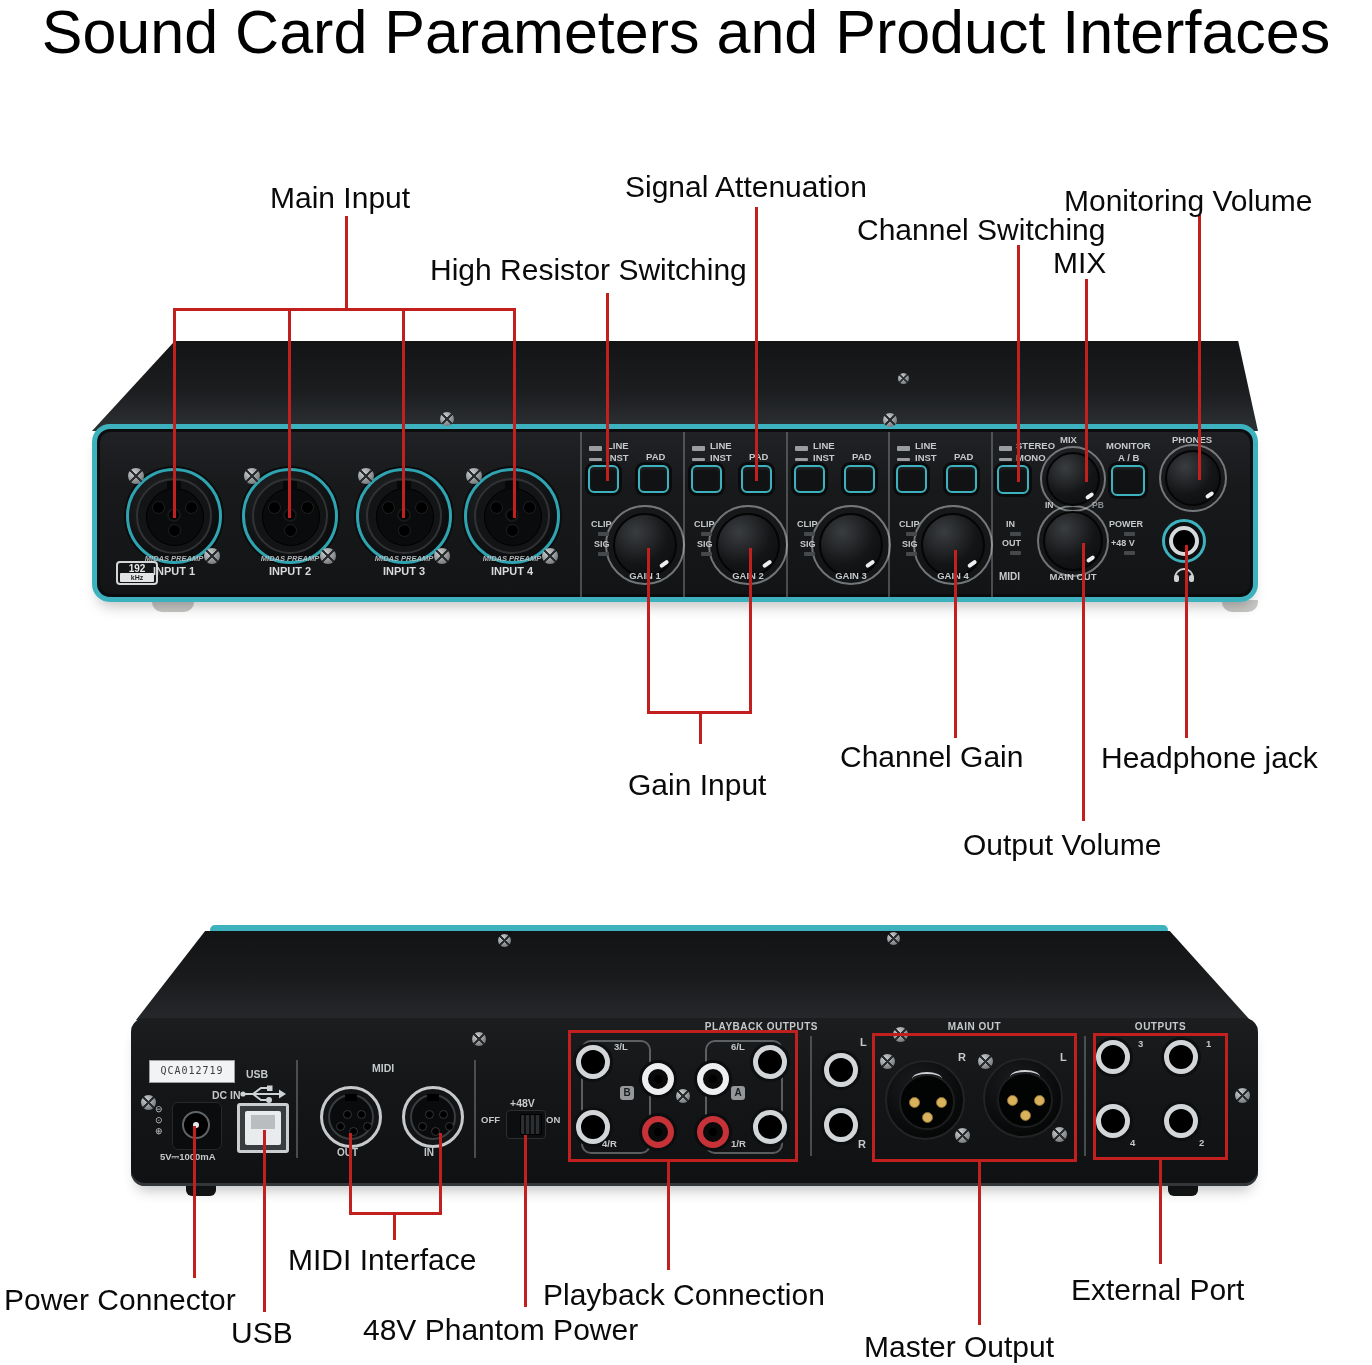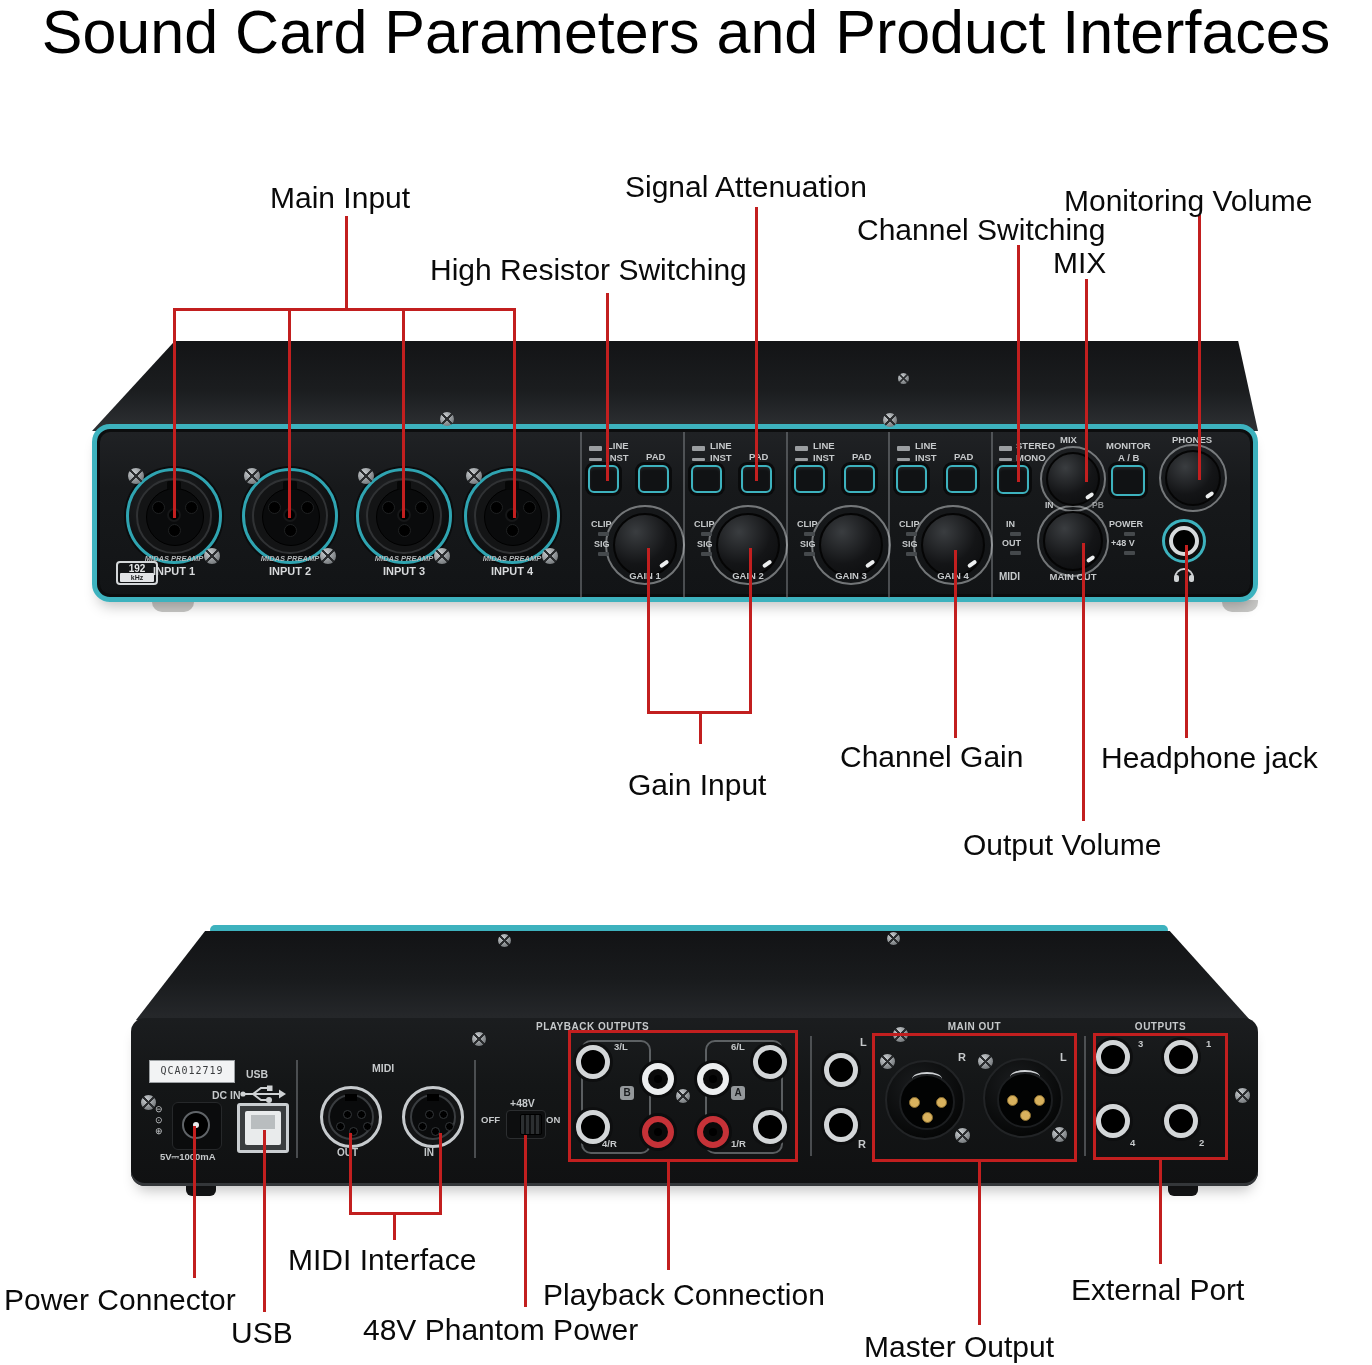--- a/index.html
+++ b/index.html
@@ -335,21 +335,21 @@
   <div class="screw" style="left:472px;top:1032px;width:14px;height:14px;"></div>
 
   <div class="dt" style="left:510px;top:1097px;font-size:10.5px;">+48V</div>
   <div class="dt" style="left:481px;top:1114px;font-size:9.5px;">OFF</div>
   <div class="dt" style="left:546px;top:1114px;font-size:9.5px;">ON</div>
   <div class="abs" style="left:506px;top:1110px;width:38px;height:27px;background:#0d0e0f;border:1px solid #2c2e30;border-radius:4px;z-index:16;">
     <div style="position:absolute;left:13px;top:3px;width:20px;height:19px;border:1px solid #000;border-radius:2px;
          background:repeating-linear-gradient(90deg,#2c2f31 0 3px,#0e0f10 3px 5px);"></div>
   </div>
 
-  <div class="dt" style="left:536px;top:1021px;width:230px;text-align:left;font-size:10px;letter-spacing:.5px;">PLAYBACK OUTPUTS</div>
+  <div class="dt" style="left:588px;top:1021px;width:230px;text-align:right;font-size:10px;letter-spacing:.5px;">PLAYBACK OUTPUTS</div>
   <div class="bracket" style="left:581px;top:1040px;width:66px;height:110px;"></div>
   <div class="bracket" style="left:705px;top:1040px;width:74px;height:110px;"></div>
   <div class="trs" style="left:576px;top:1045px;width:34px;height:34px;"></div>
   <div class="trs" style="left:576px;top:1110px;width:34px;height:34px;"></div>
   <div class="trs" style="left:753px;top:1045px;width:34px;height:34px;"></div>
   <div class="trs" style="left:753px;top:1110px;width:34px;height:34px;"></div>
   <div class="dt" style="left:614px;top:1041px;font-size:9.5px;">3/L</div>
   <div class="dt" style="left:731px;top:1041px;font-size:9.5px;">6/L</div>
   <div class="dt" style="left:602px;top:1138px;font-size:9.5px;">4/R</div>
   <div class="dt" style="left:731px;top:1138px;font-size:9.5px;">1/R</div>

